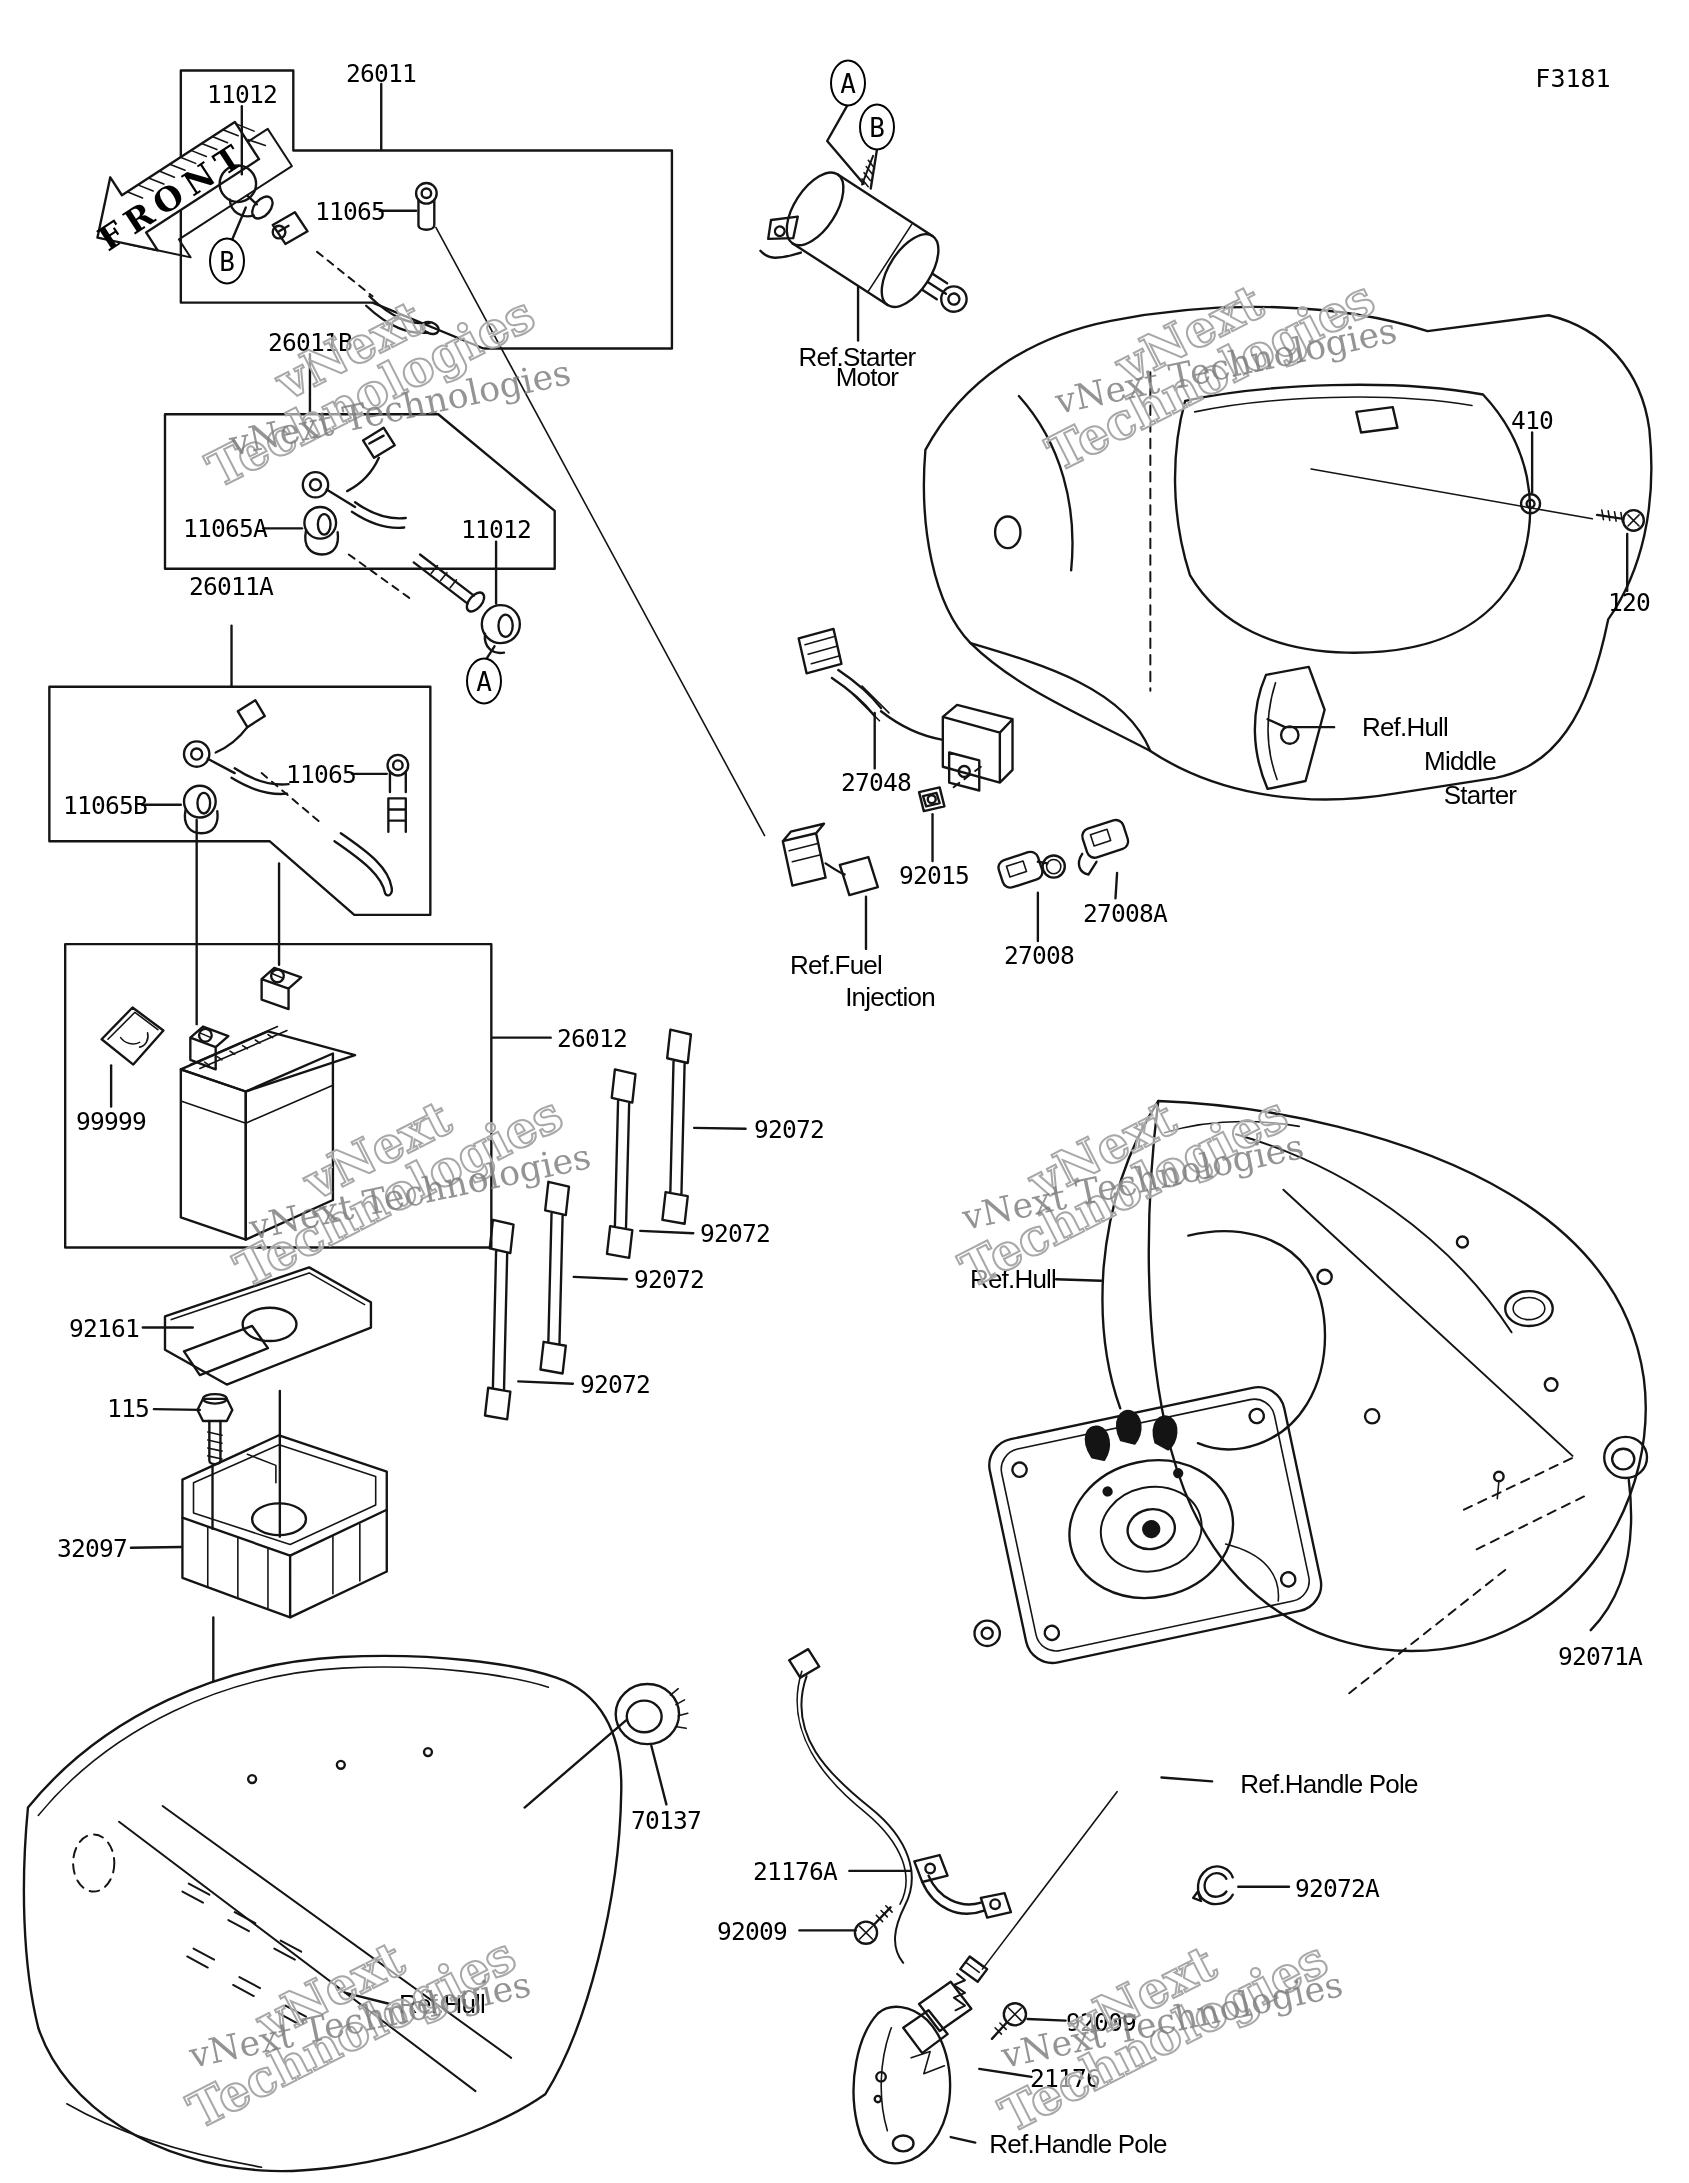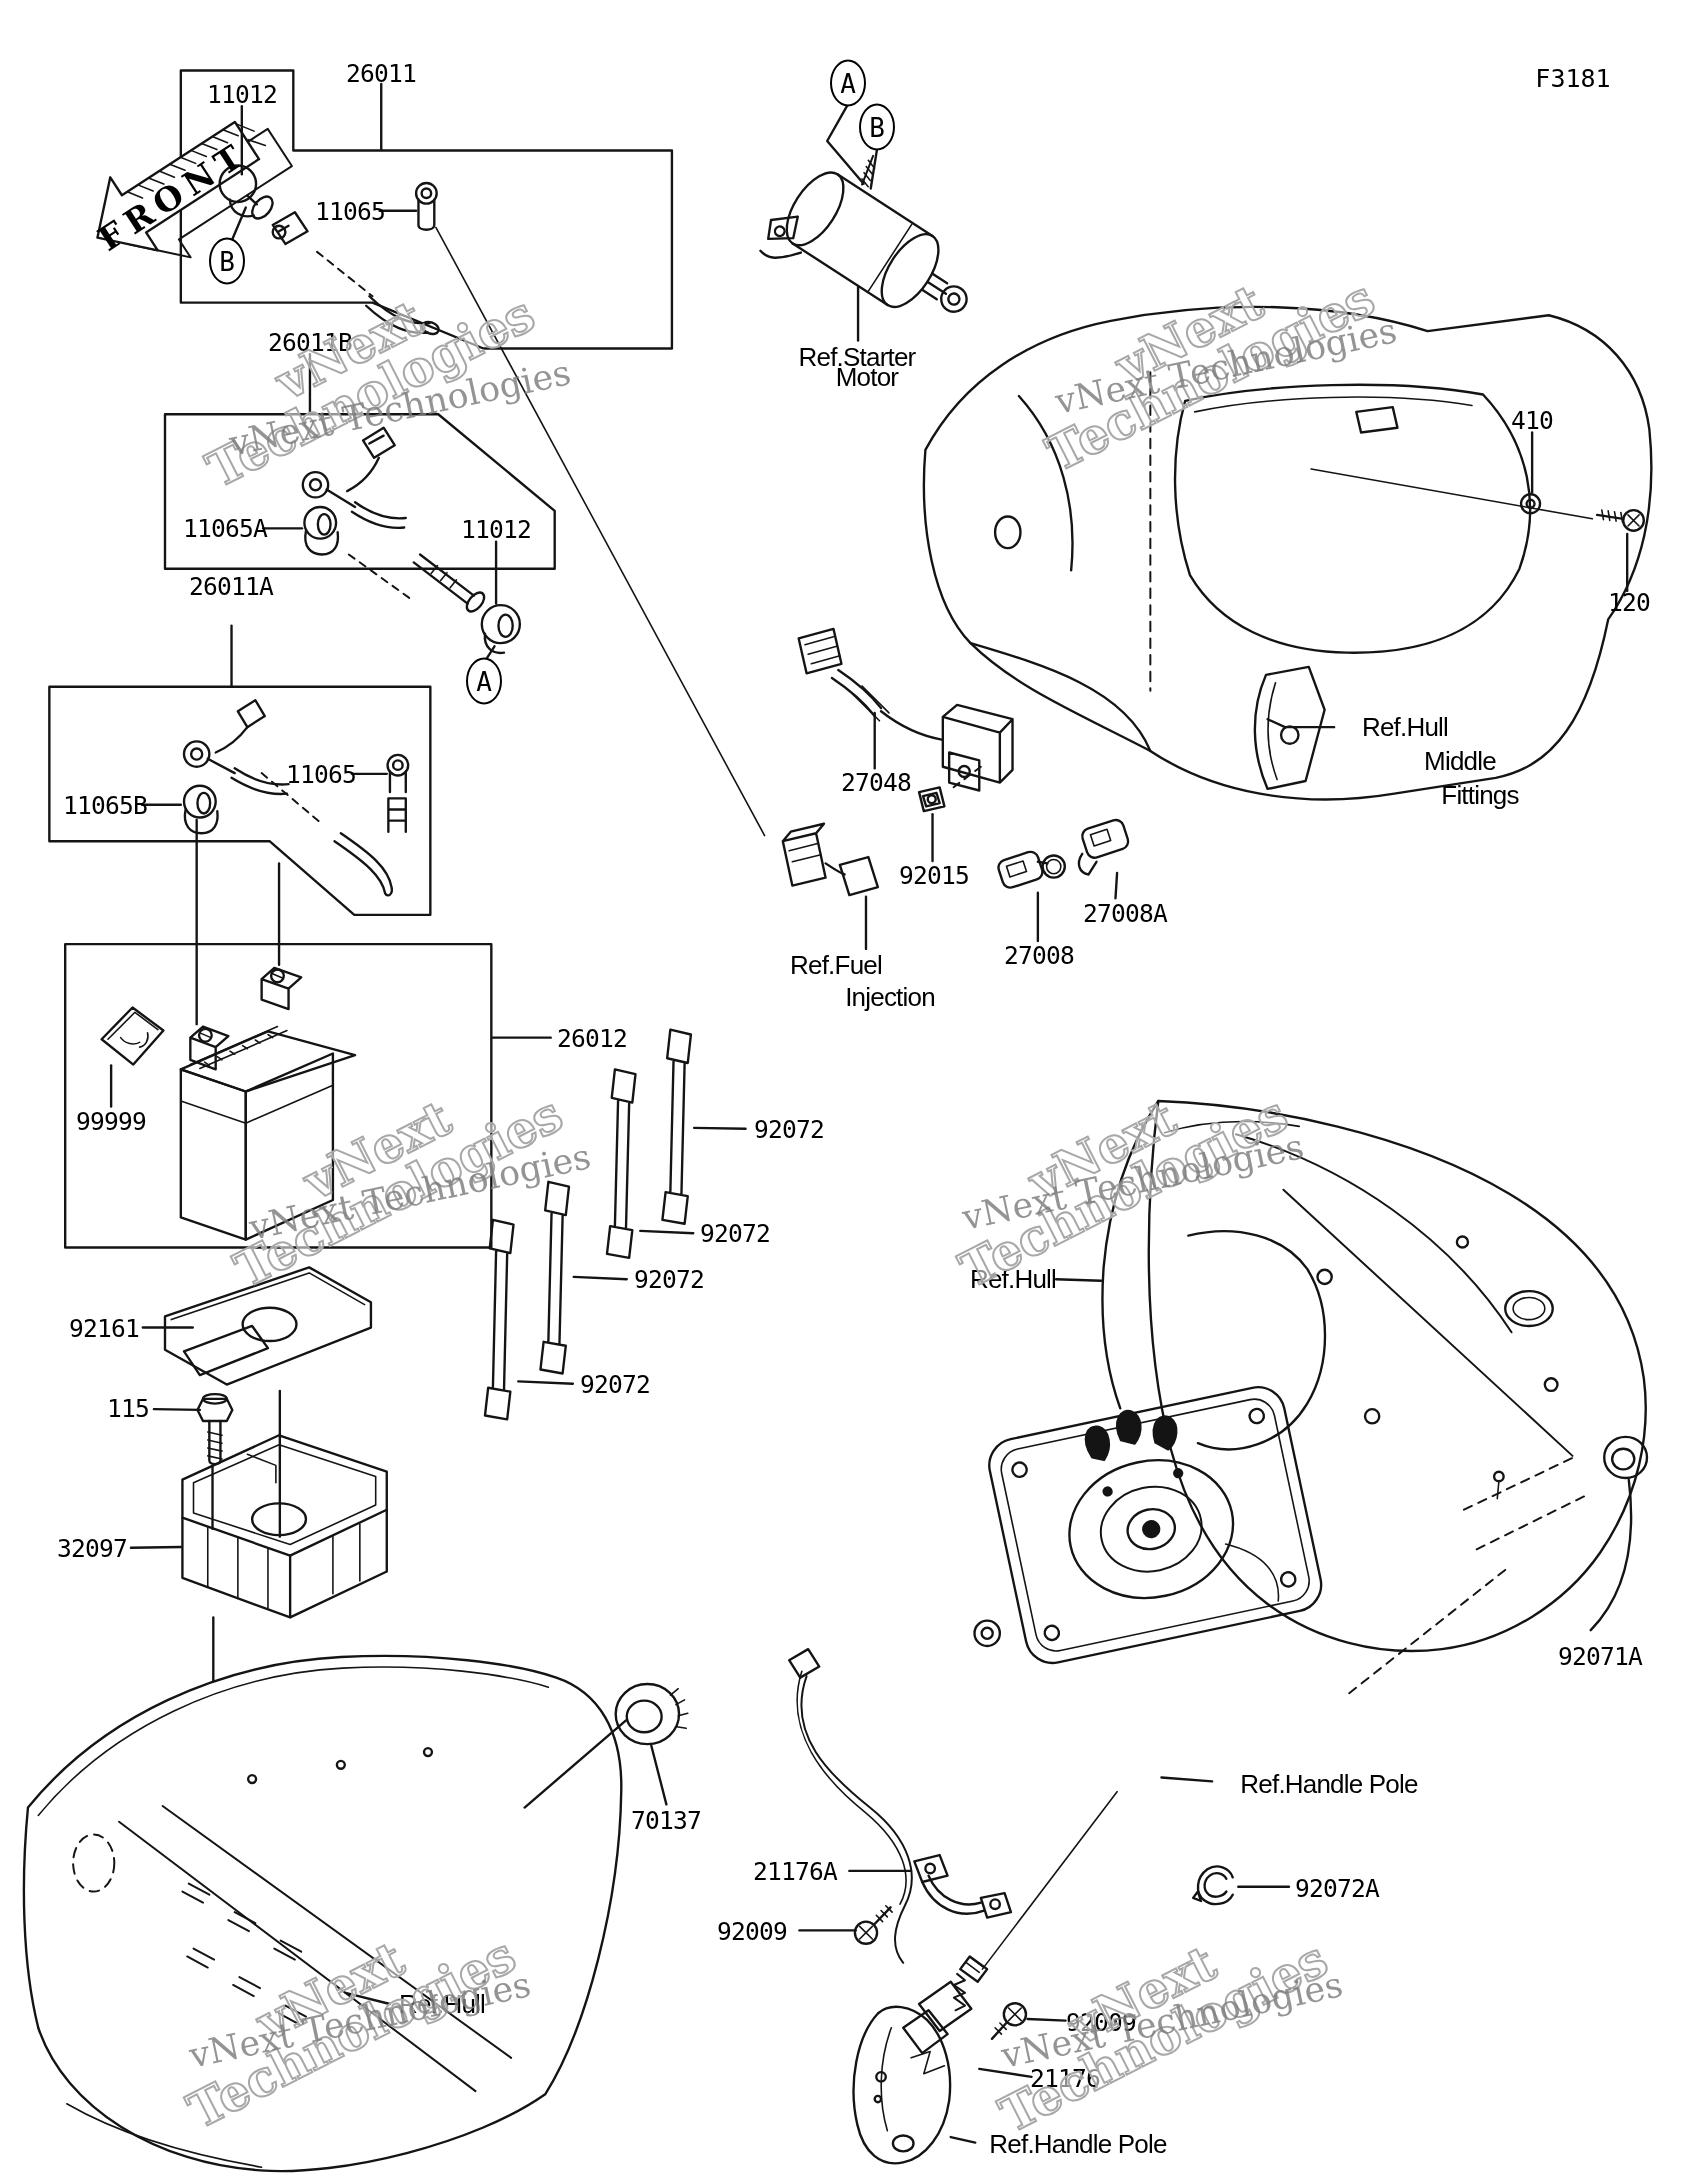--- a/index.html
+++ b/index.html
@@ -462,21 +462,21 @@
   <div class="pl" style="left:795px;top:1871px">21176A</div>
   <div class="pl" style="left:752px;top:1931px">92009</div>
   <div class="pl" style="left:1337px;top:1888px">92072A</div>
   <div class="pl" style="left:1101px;top:2022px">92009</div>
   <div class="pl" style="left:1065px;top:2078px">21176</div>
 
   <div class="rl" style="left:857px;top:357px">Ref.Starter</div>
   <div class="rl" style="left:867px;top:377px">Motor</div>
   <div class="rl" style="left:1405px;top:727px">Ref.Hull</div>
   <div class="rl" style="left:1460px;top:761px">Middle</div>
-  <div class="rl" style="left:1480px;top:795px">Fittings</div>
+  <div class="rl" style="left:1480px;top:795px">Starter</div>
   <div class="rl" style="left:836px;top:965px">Ref.Fuel</div>
   <div class="rl" style="left:890px;top:997px">Injection</div>
   <div class="rl" style="left:1013px;top:1279px">Ref.Hull</div>
   <div class="rl" style="left:1329px;top:1784px">Ref.Handle Pole</div>
   <div class="rl" style="left:1078px;top:2144px">Ref.Handle Pole</div>
   <div class="rl" style="left:442px;top:2004px">Ref.Hull</div>
 
   <div class="cc" style="left:848px;top:83px">
       <span>A</span>
     </div>

